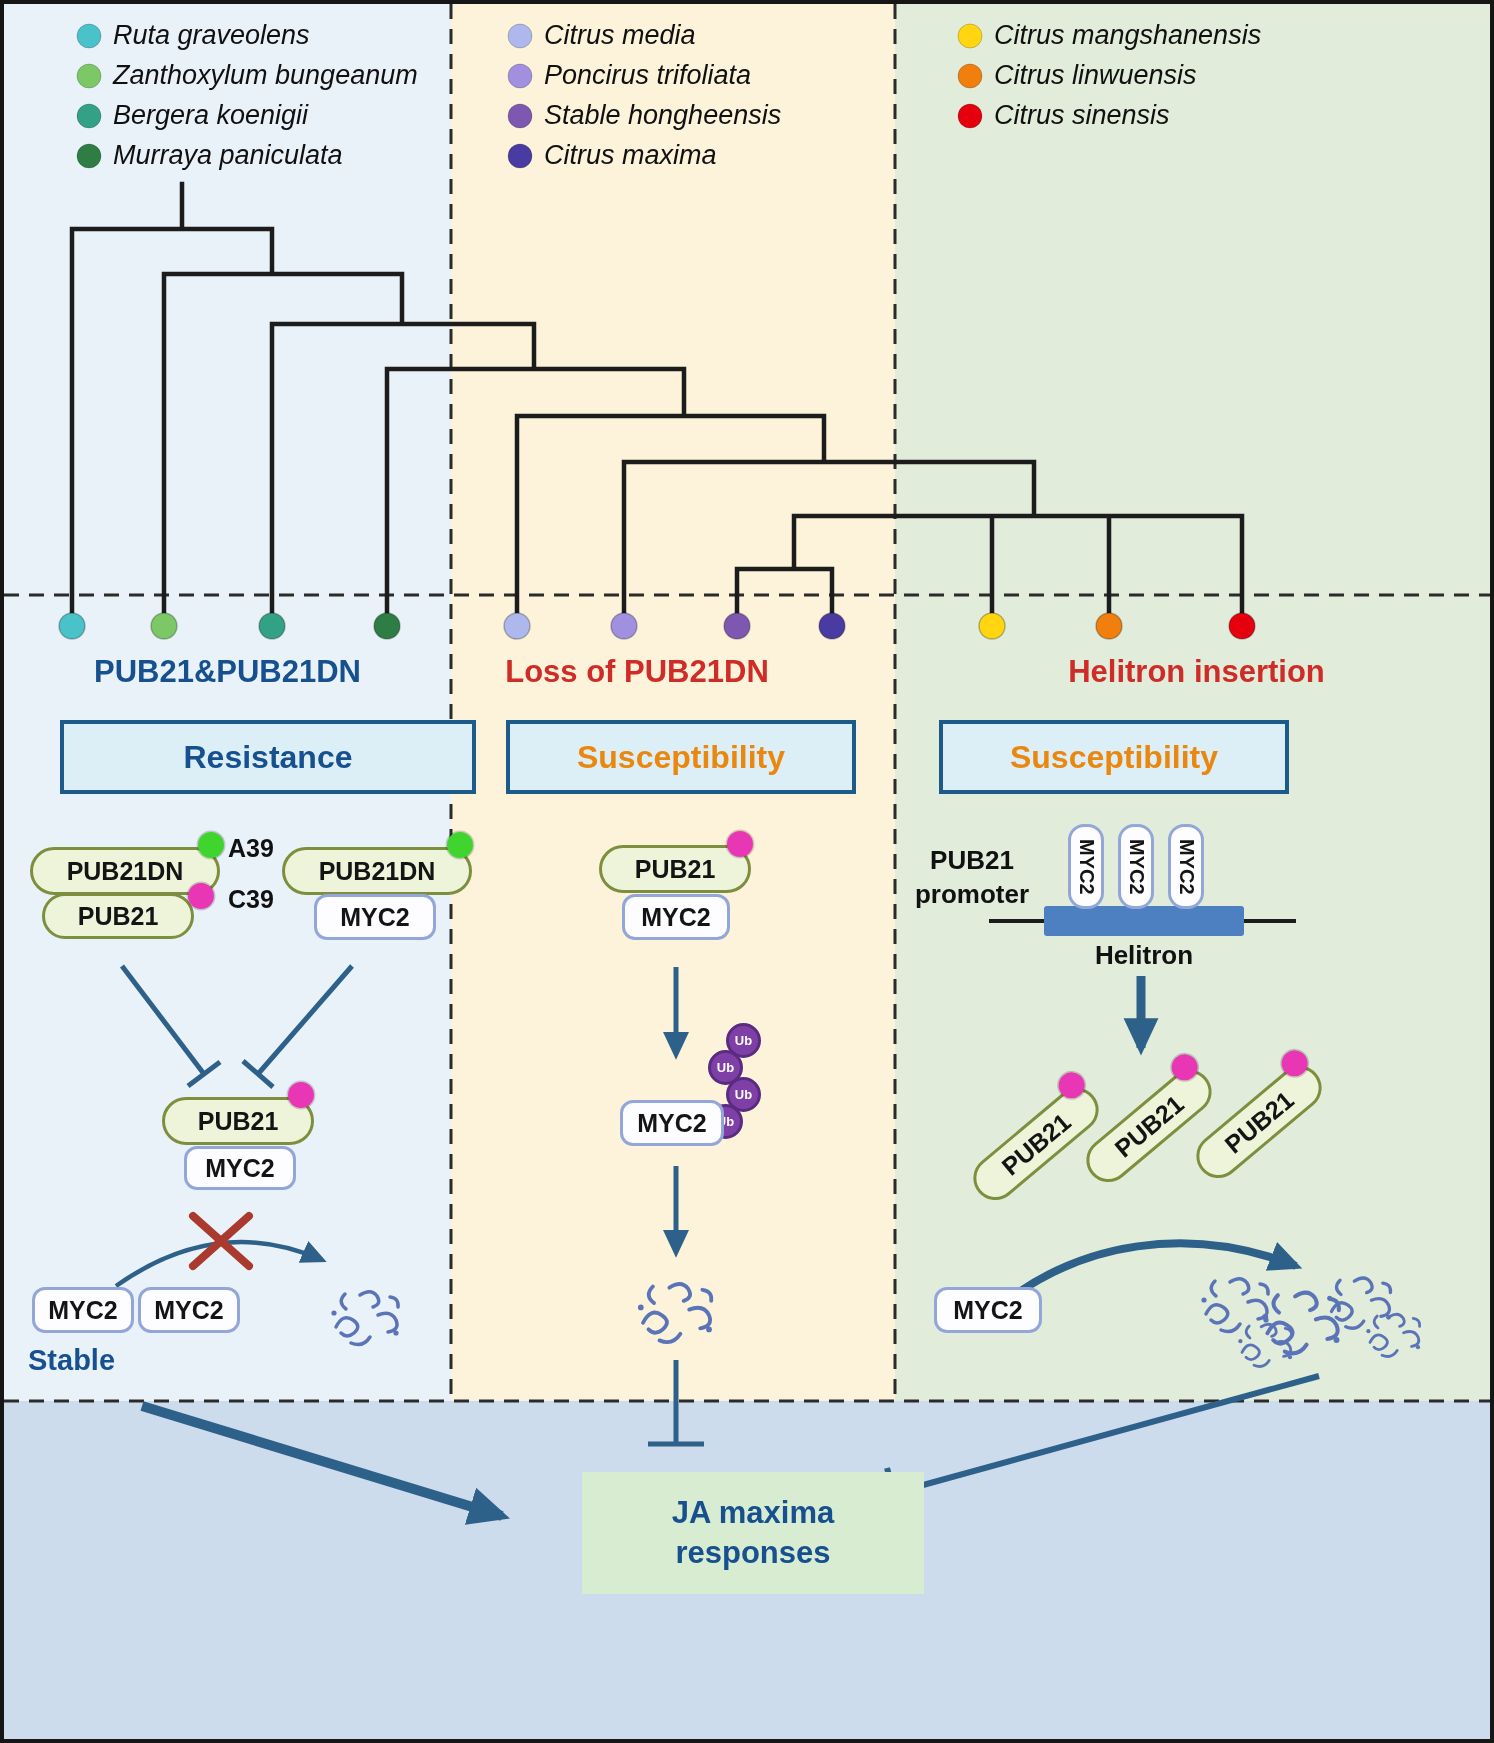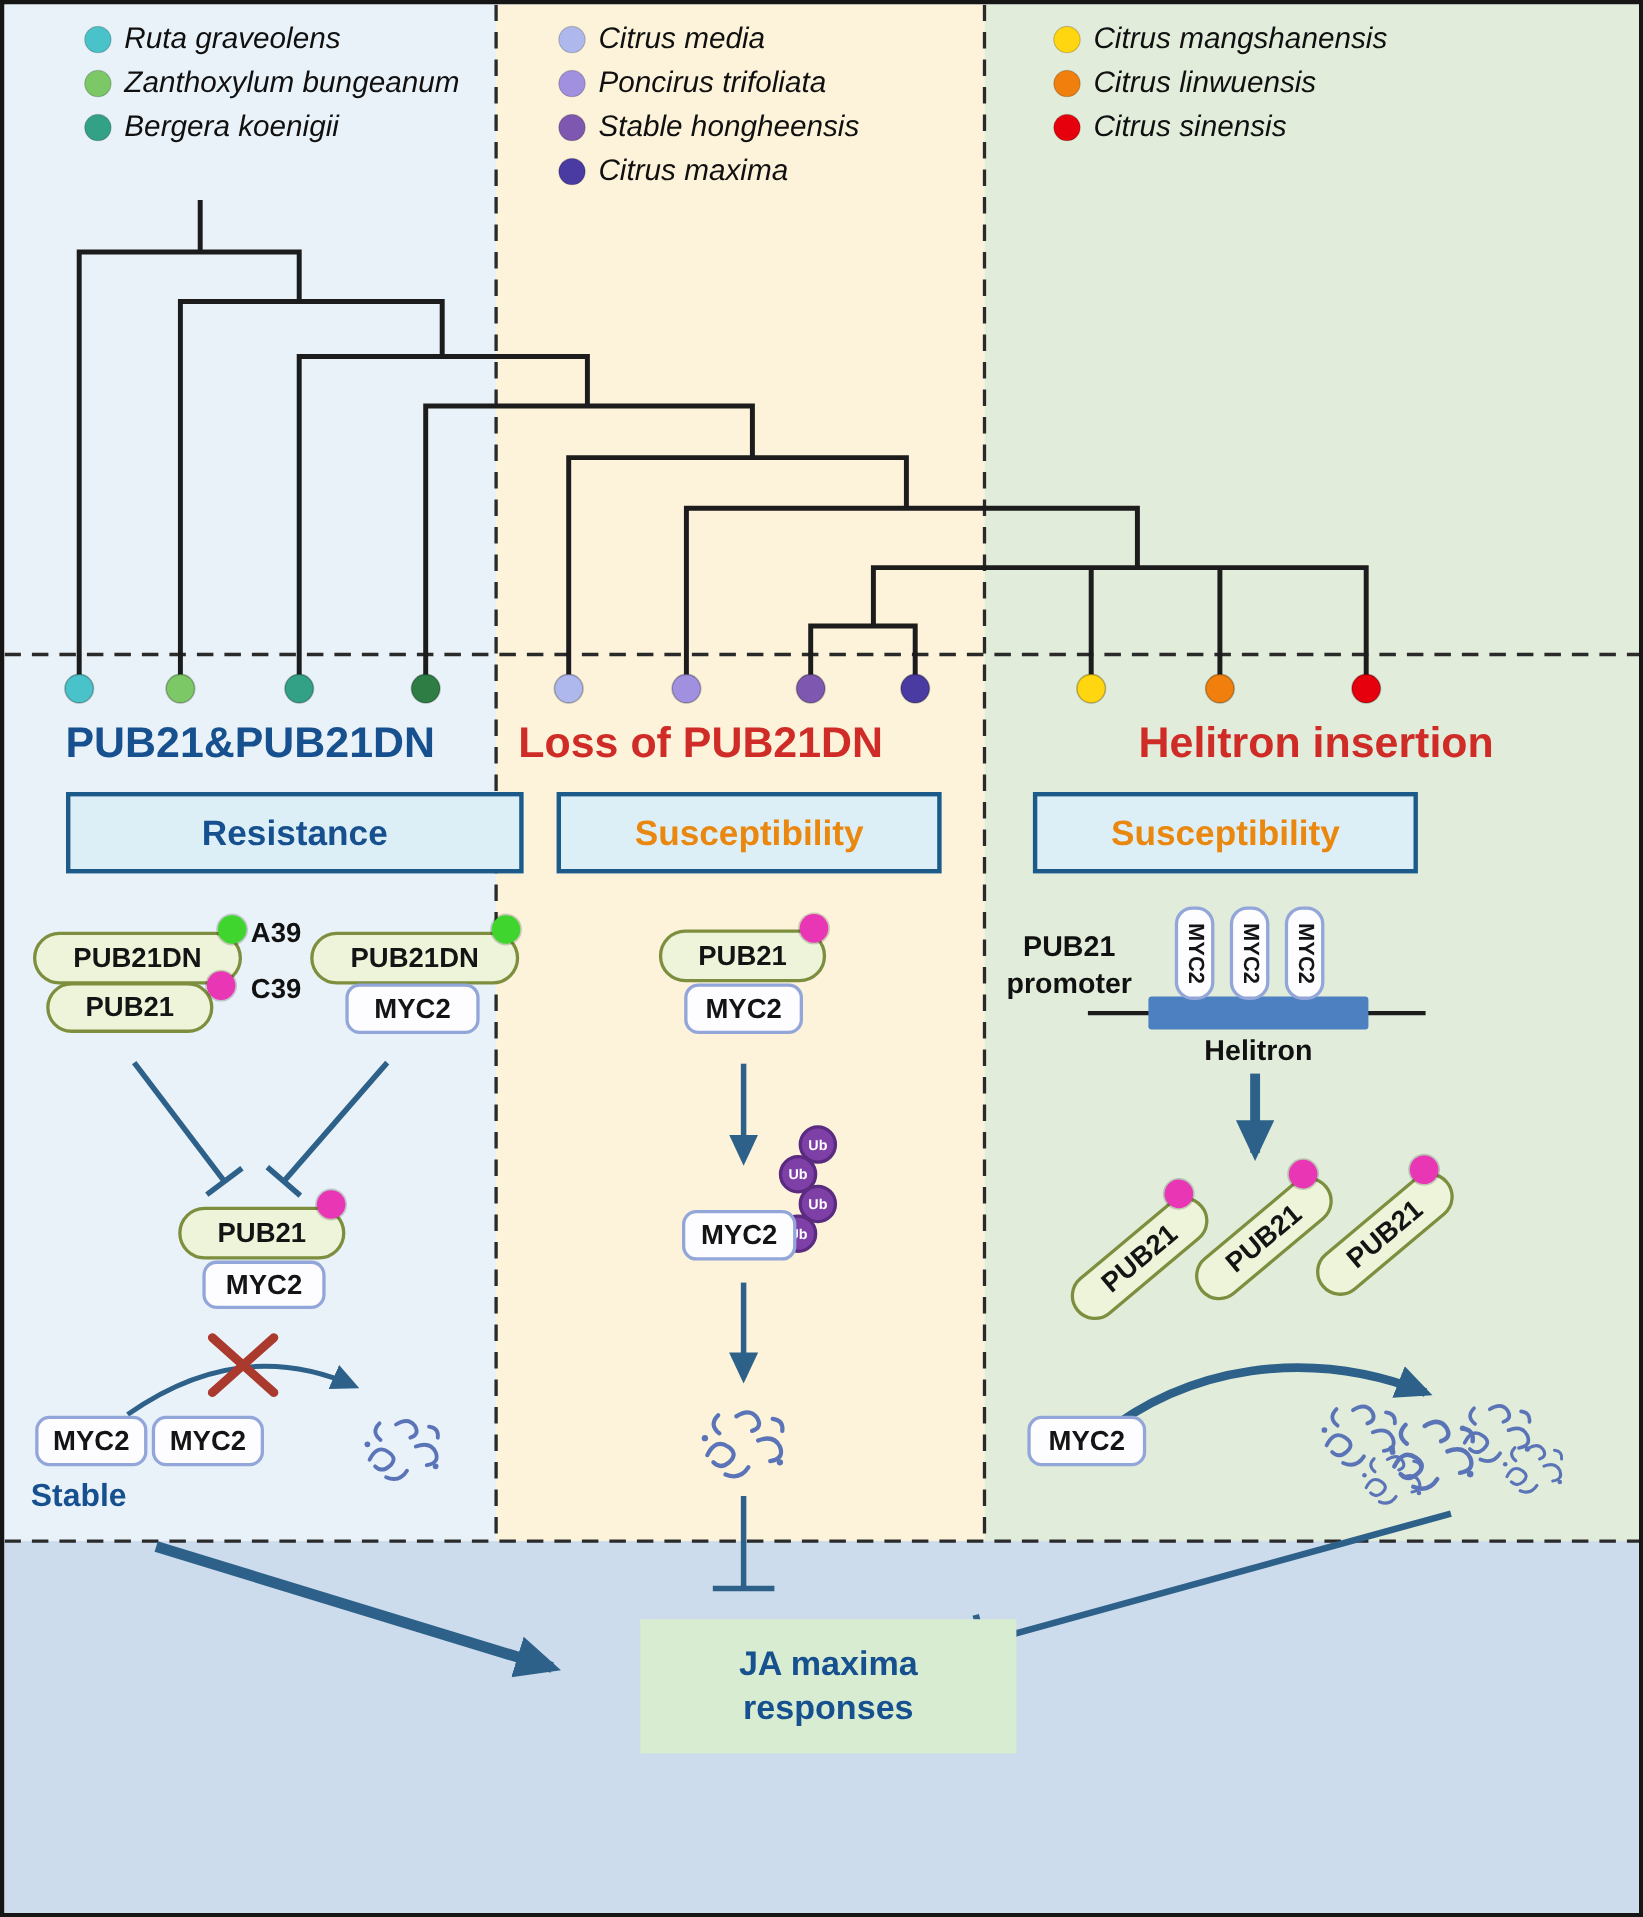--- a/index.html
+++ b/index.html
@@ -6,21 +6,21 @@
   .canvas{position:relative;width:1494px;height:1743px;background:#ffffff;border:4px solid #161616;box-sizing:border-box;overflow:hidden;}
   .bg{position:absolute;top:0;height:1397px;}
   .bg-left{left:0;width:447px;background:#e9f2f9;}
   .bg-mid{left:447px;width:444px;background:#fcf3da;}
   .bg-right{left:891px;width:603px;background:#e1edda;}
   .bg-bottom{position:absolute;left:0;top:1397px;width:1494px;height:346px;background:#cddcec;}
   .overlay{position:absolute;left:0;top:0;}
   .legend{position:absolute;top:16px;}
   .leg-row{display:flex;align-items:center;gap:11px;height:31px;margin-bottom:9px;}
   .leg-label{font-style:italic;font-size:27px;color:#101010;white-space:nowrap;}
-  .ptitle{position:absolute;top:650px;text-align:center;font-weight:bold;font-size:39px;white-space:nowrap;}
+  .ptitle{position:absolute;top:650px;text-align:center;font-weight:bold;font-size:31px;white-space:nowrap;}
   .t-blue{color:#17508e;}
   .t-red{color:#cf2b27;}
   .pbox{position:absolute;top:716px;height:74px;display:flex;align-items:center;justify-content:center;border:4px solid #1c5a8a;background:#dceef6;font-weight:bold;font-size:32px;box-sizing:border-box;}
   .c-blue{color:#17508e;}
   .c-orange{color:#ea870e;}
   .pill{position:absolute;display:flex;align-items:center;justify-content:center;border-radius:26px;font-weight:bold;font-size:25px;color:#141414;box-sizing:border-box;white-space:nowrap;}
   .pgreen{background:#eef4da;border:3px solid #7d8f3e;}
   .pmyc{background:#fdfdff;border:3px solid #93a6d9;border-radius:13px;}
   .dot{position:absolute;border-radius:50%;width:26px;height:26px;box-shadow:0 0 0 1.5px rgba(0,0,0,0.18);}
   .sitelabel{position:absolute;font-size:25px;font-weight:600;color:#111;}
@@ -147,20 +147,26 @@
           <circle cx="13" cy="13" r="12" stroke="rgba(0,0,0,0.2)" fill="#7cc867"></circle>
         </svg>
       <span class="leg-label">Zanthoxylum bungeanum</span>
     </div>
     <div class="leg-row">
       <svg width="26" height="26">
           <circle cx="13" cy="13" r="12" stroke="rgba(0,0,0,0.2)" fill="#33a186"></circle>
         </svg>
       <span class="leg-label">Bergera koenigii</span>
     </div>
+    <div class="leg-row">
+      <svg width="26" height="26">
+          <circle cx="13" cy="13" r="12" stroke="rgba(0,0,0,0.2)" fill="#2e7d44"></circle>
+        </svg>
+      <span class="leg-label">Murraya paniculata</span>
+    </div>
   </div>
 
   <div class="legend" style="left:503px;">
     <div class="leg-row">
       <svg width="26" height="26">
           <circle cx="13" cy="13" r="12" stroke="rgba(0,0,0,0.2)" fill="#aeb8ec"></circle>
         </svg>
       <span class="leg-label">Citrus media</span>
     </div>
     <div class="leg-row">

